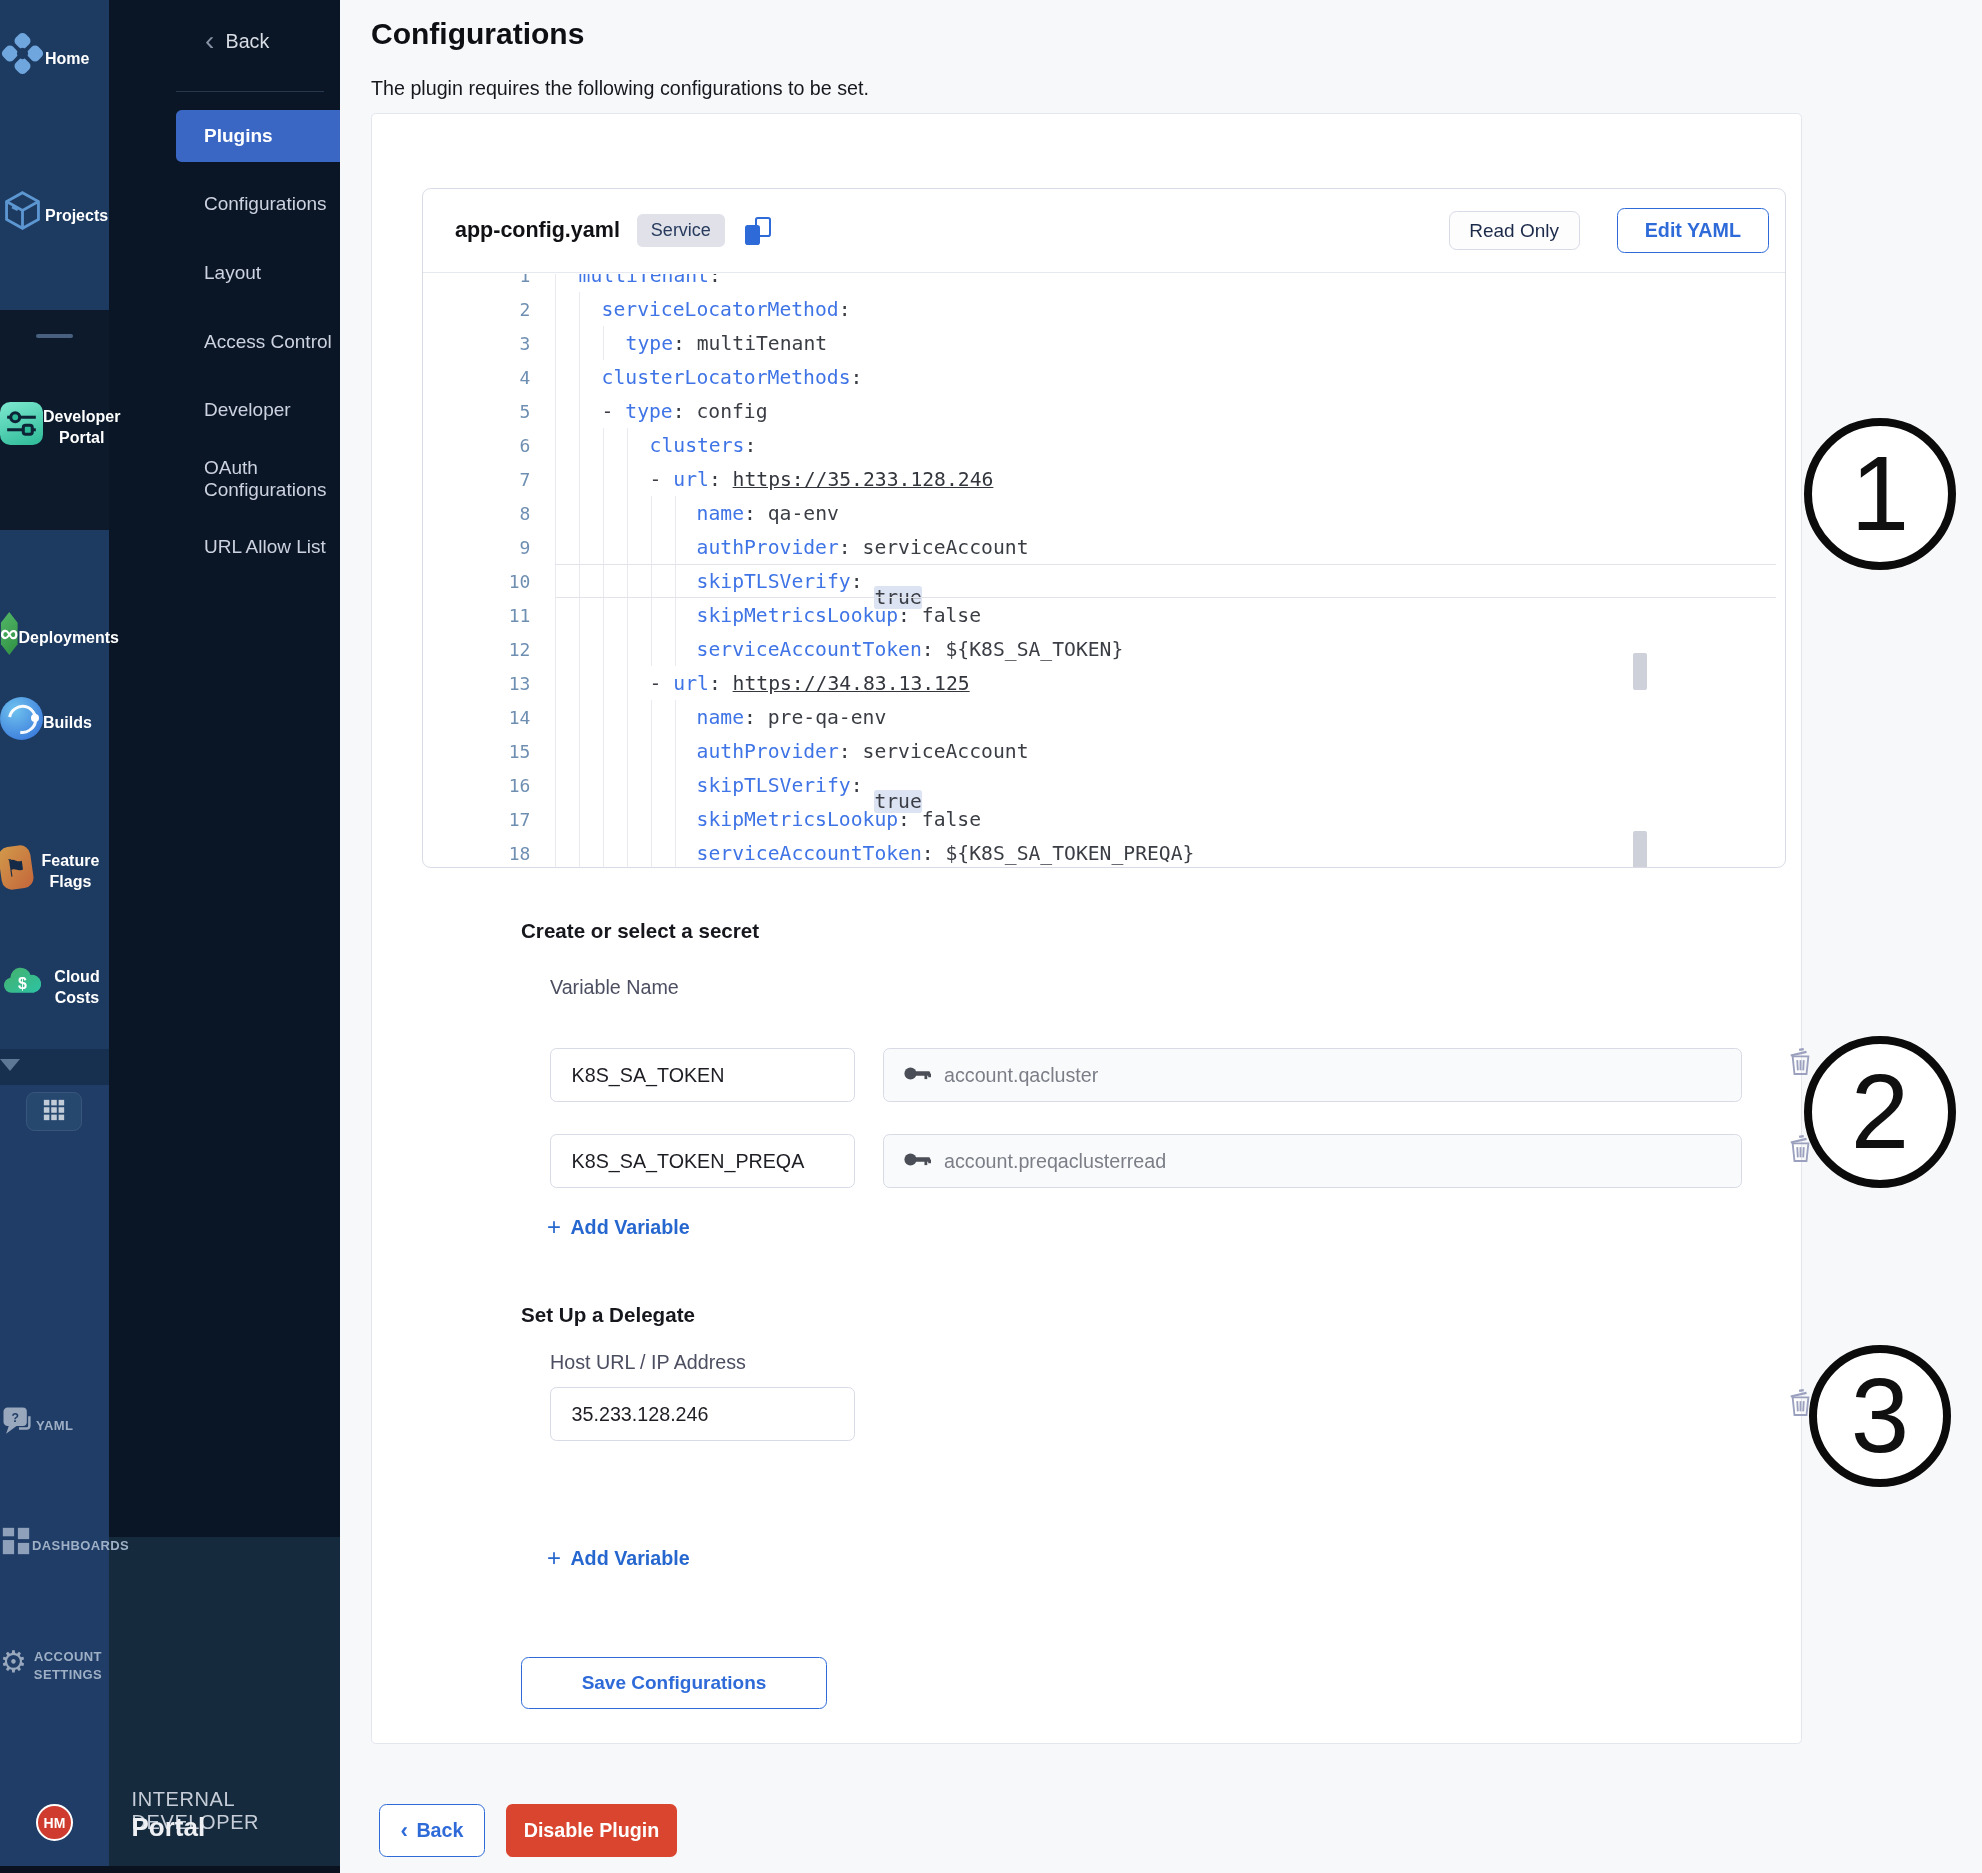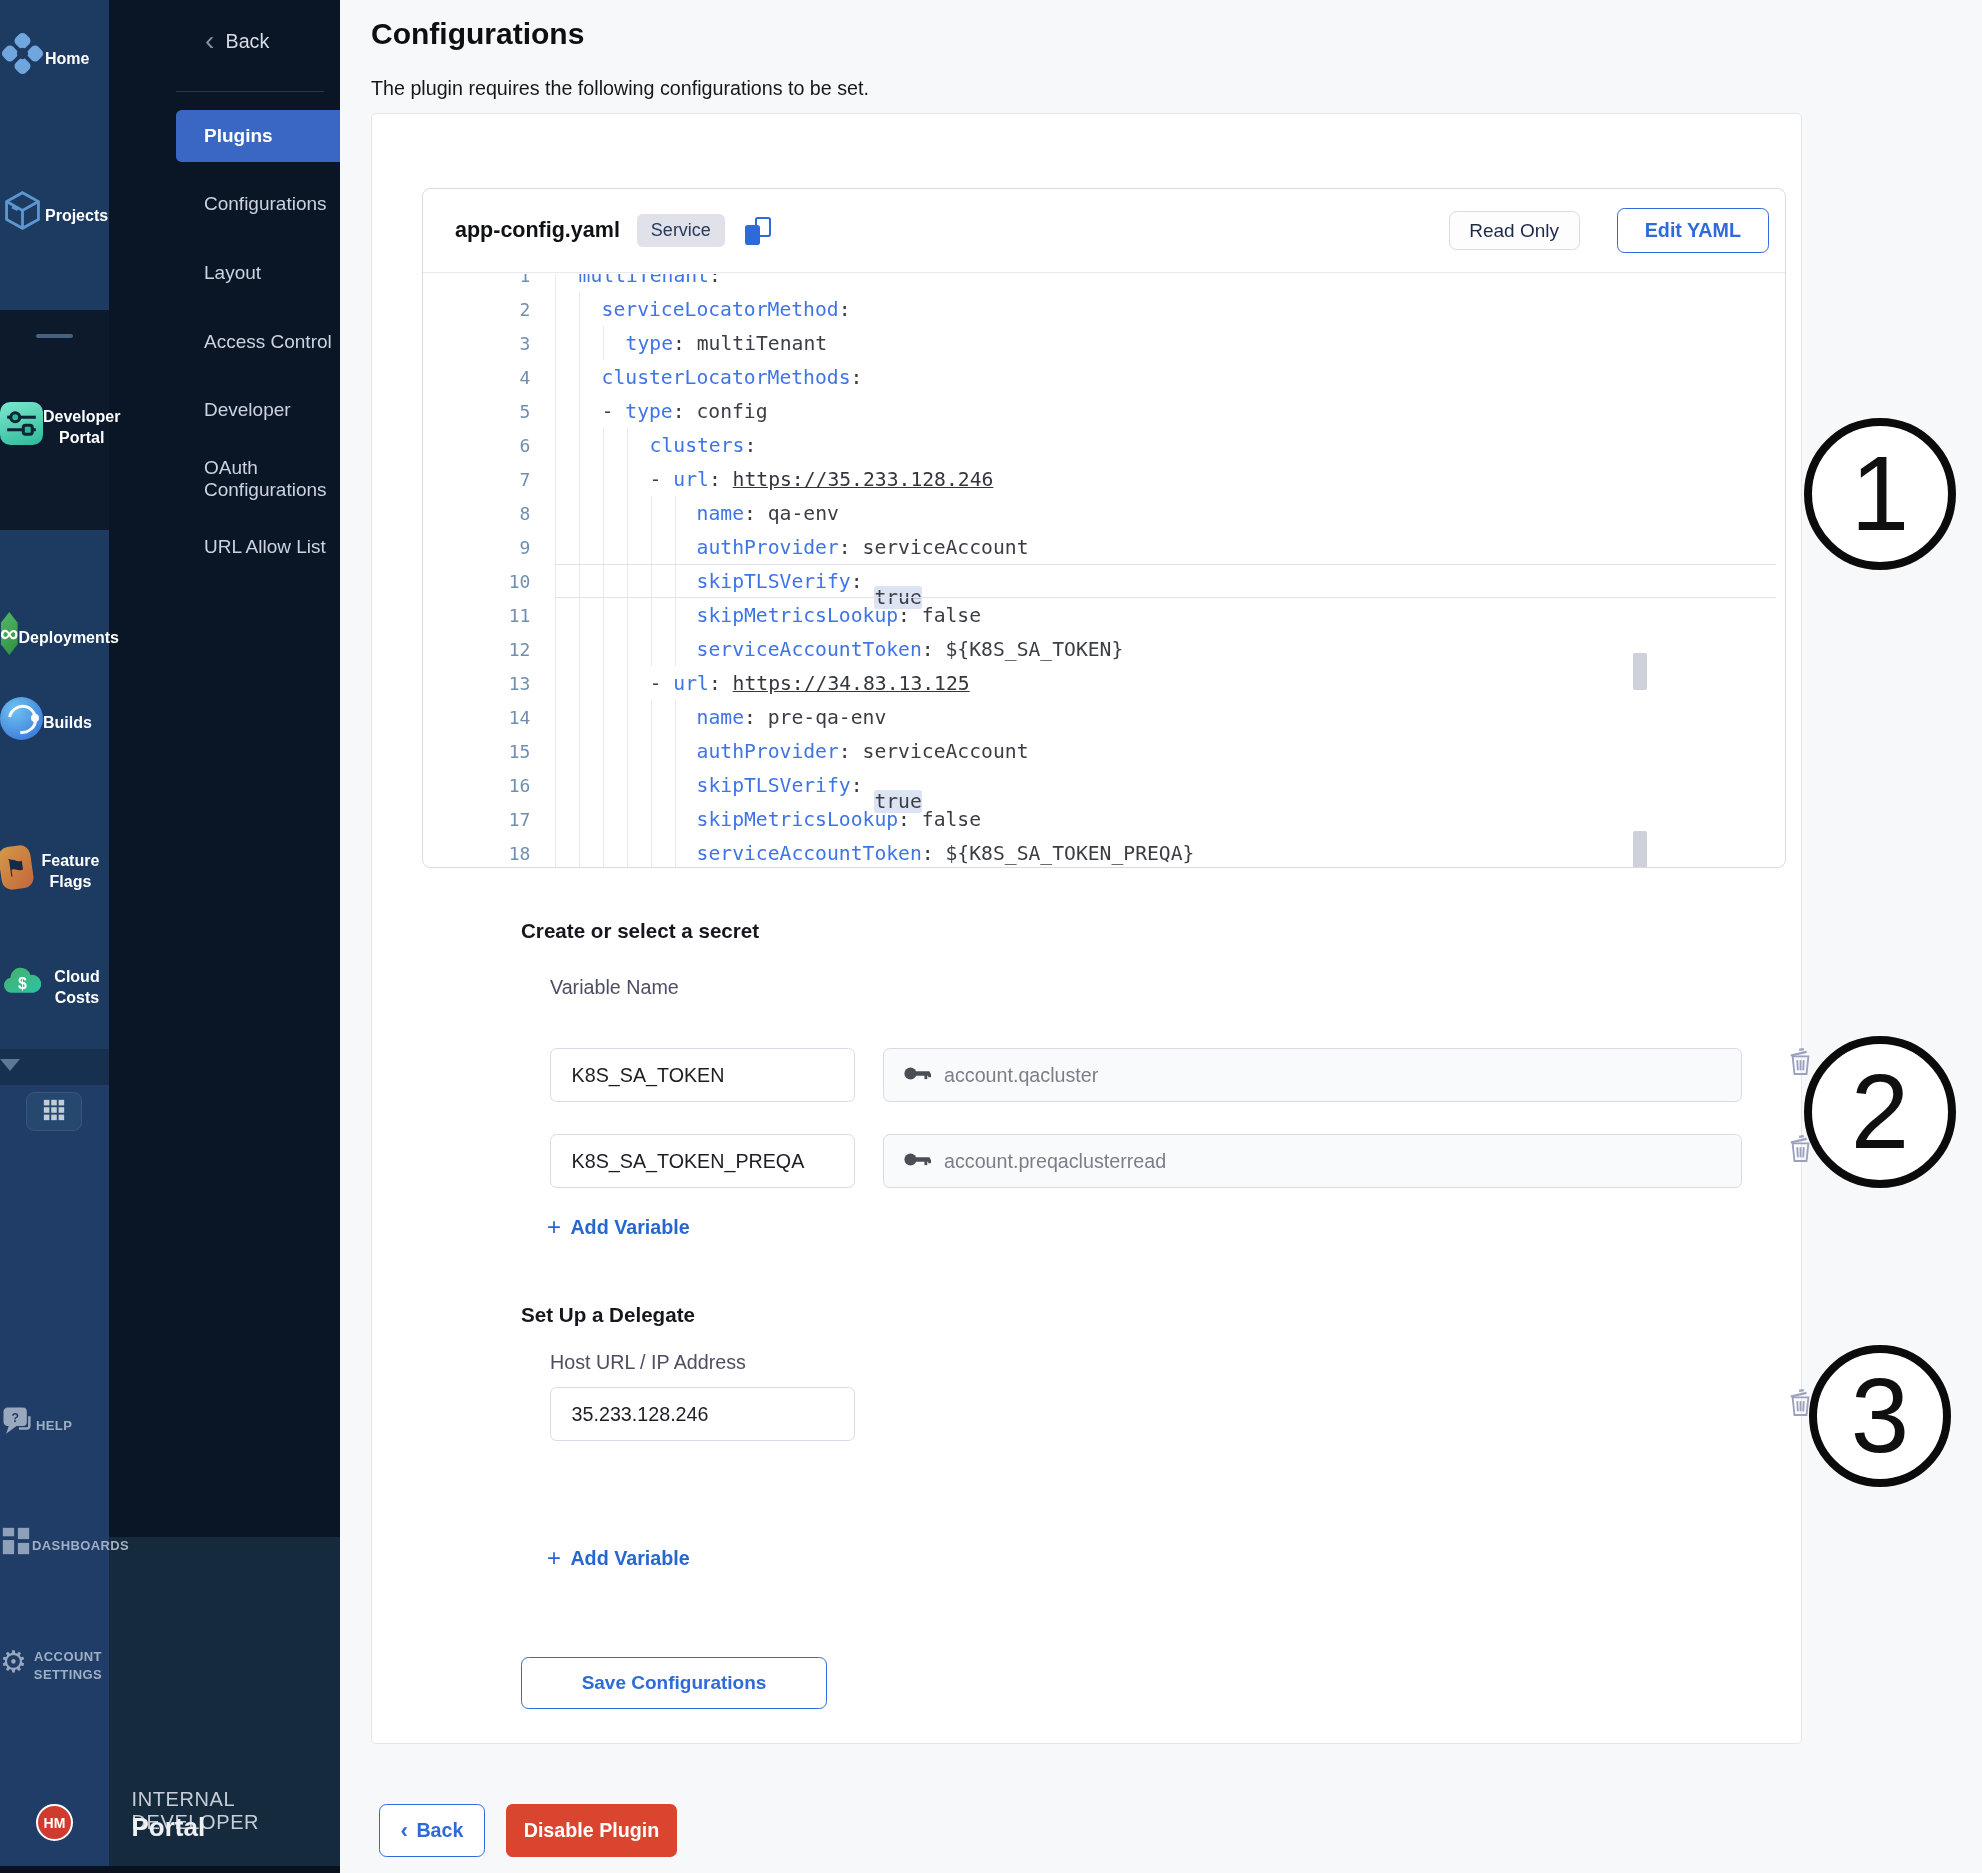--- a/index.html
+++ b/index.html
@@ -220,21 +220,21 @@
 
     <div class="rail-item" style="top:1403px">
       <span>
         <svg width="36" height="36" viewBox="0 0 38 38" fill="none" stroke="#9AA8BE" stroke-width="2.6">
           <rect x="5" y="6" width="22" height="17" rx="3" fill="#9AA8BE"></rect>
           <path d="M11 23 L9 29 L17 23" fill="#9AA8BE"></path>
           <path d="M31 14 v10 a3 3 0 0 1 -3 3 h-8"></path>
           <text x="16" y="20" text-anchor="middle" fill="#1F3D66" font-size="13" font-weight="bold" font-family="Liberation Sans" stroke="none">?</text>
           </svg>
       </span>
-      <span class="util-label">HELP</span>
+      <span class="util-label">YAML</span>
     </div>
 
     <div class="rail-item" style="top:1525px">
       <span>
         <svg width="32" height="32" viewBox="0 0 34 34" fill="#8FA1BA">
           <rect x="3" y="3" width="12" height="9"></rect>
             <rect x="19" y="3" width="12" height="12"></rect>
           <rect x="3" y="16" width="12" height="15"></rect>
             <rect x="19" y="19" width="12" height="12"></rect>
           </svg>

